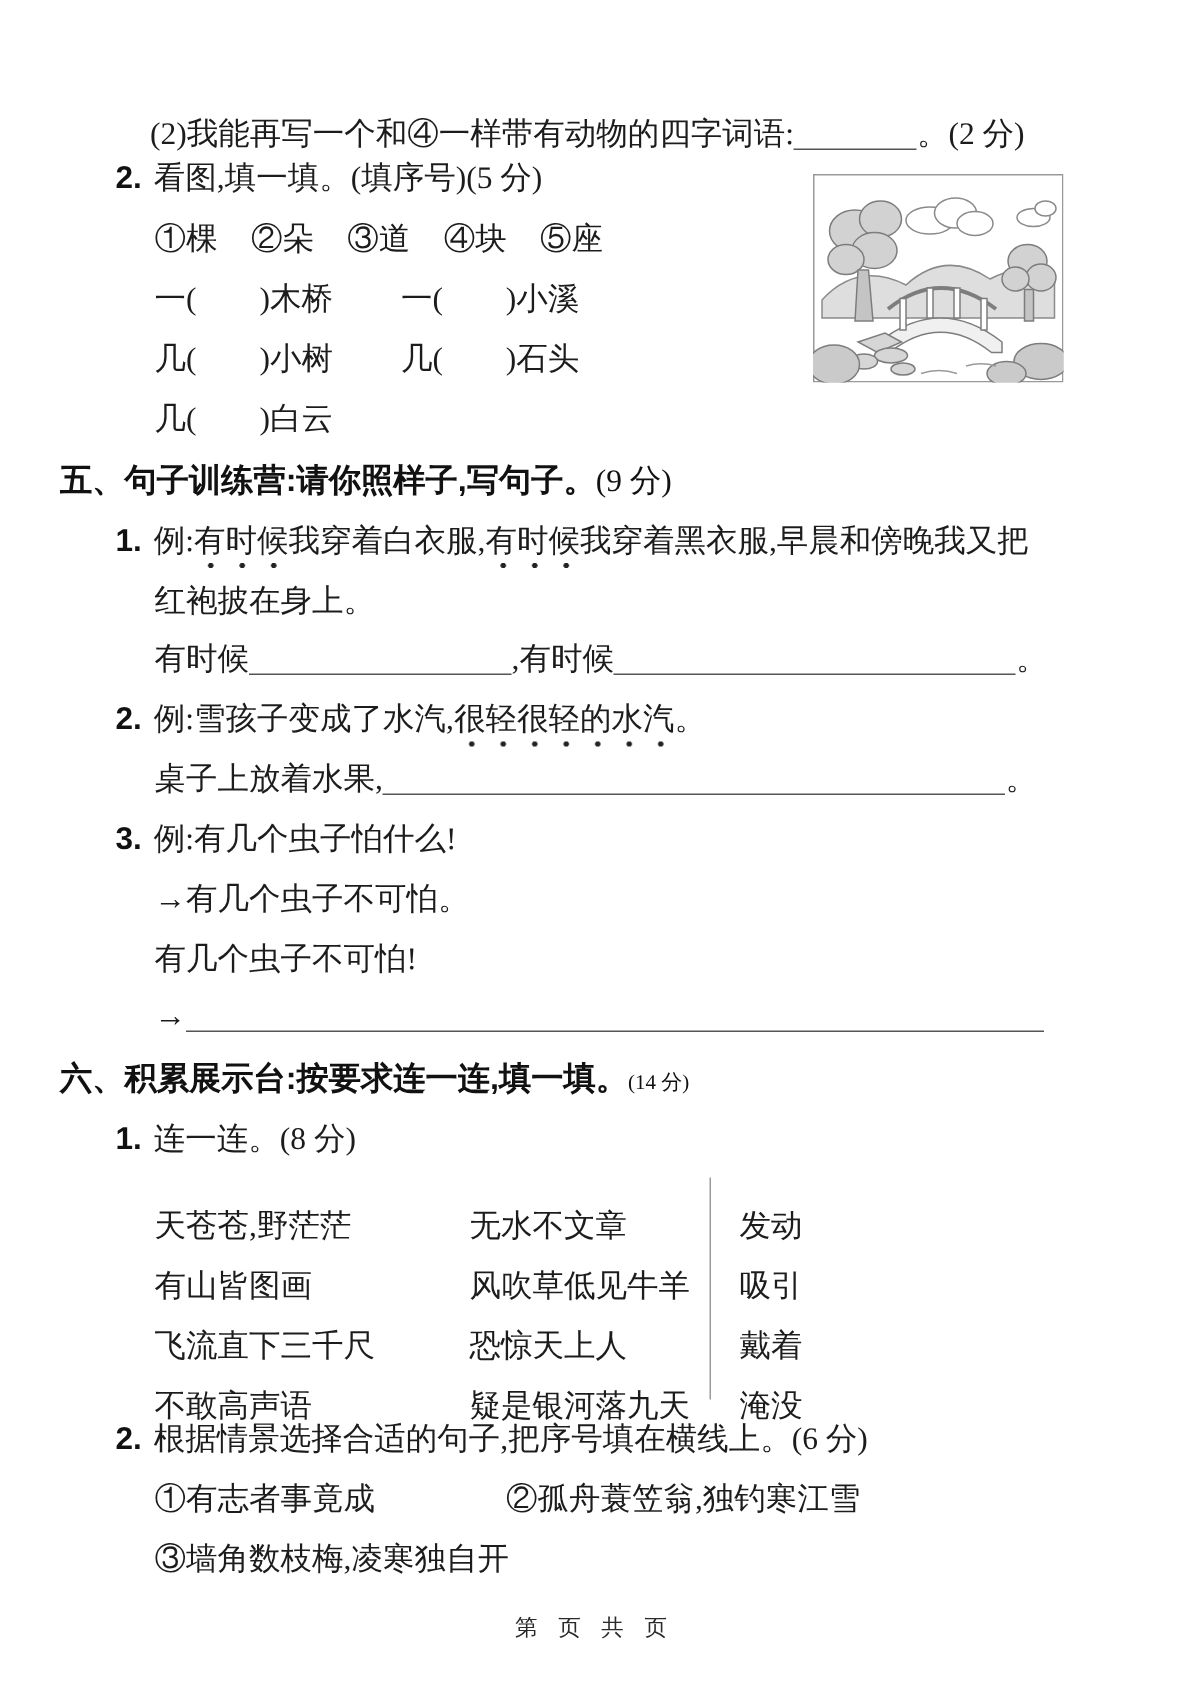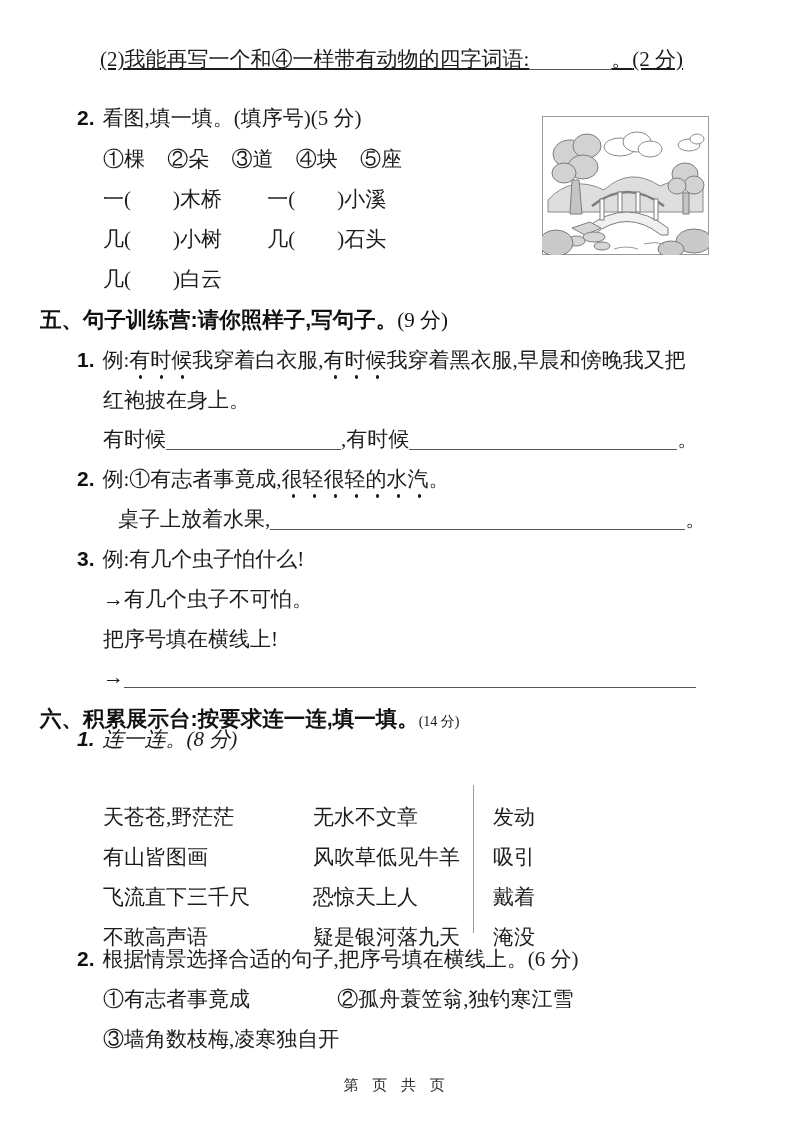--- a/index.html
+++ b/index.html
@@ -27,21 +27,21 @@
   .illus { position:absolute; left:542px; top:116px; width:167px; height:139px; }
   .footer {
     position:absolute; top:1076px; left:0; width:100%; text-align:center;
     font-size:15px; letter-spacing:5px; color:#2a2a2a;
     font-family:Liberation Serif, serif;
   }
 </style>
 </head>
 <body>
 
-<div class="ln" style="left:100px; top:44px;text-decoration:underline;">
+<div class="ln" style="left:100px; top:74px;">
   <span>(2)我能再写一个和④一样带有动物的四字词语:</span><span class="blank" style="width:82px;"></span><span>。</span><span class="score">(2 分)</span>
 </div>
 
 <div class="ln" style="left:77px; top:103px;">
   <span class="num">2.</span><span>看图,填一填。(填序号)</span><span class="score">(5 分)</span>
 </div>
 
 <div class="ln" style="left:103px; top:144px;">
   <span class="cls-item">①棵</span>
   <span class="cls-item">②朵</span>
@@ -121,45 +121,45 @@
 
 <div class="ln" style="left:103px; top:385px;">
   <span>红袍披在身上。</span>
 </div>
 
 <div class="ln" style="left:103px; top:424px;">
   <span>有时候</span><span class="blank" style="width:175px;"></span><span>,有时候</span><span class="blank" style="width:268px;"></span><span>。</span>
 </div>
 
 <div class="ln" style="left:77px; top:464px;">
-  <span class="num">2.</span><span>例:①有志者事竟成,</span><span class="emph">很轻很轻的水汽</span><span>。</span>
+  <span class="num">2.</span><span>例:雪孩子变成了水汽,</span><span class="emph">很轻很轻的水汽</span><span>。</span>
 </div>
 
-<div class="ln" style="left:118px; top:504px;">
+<div class="ln" style="left:103px; top:504px;">
   <span>桌子上放着水果,</span><span class="blank" style="width:415px;"></span><span>。</span>
 </div>
 
 <div class="ln" style="left:77px; top:544px;">
   <span class="num">3.</span><span>例:有几个虫子怕什么!</span>
 </div>
 <div class="ln" style="left:103px; top:584px;">
   <span>→有几个虫子不可怕。</span>
 </div>
 <div class="ln" style="left:103px; top:624px;">
-  <span>把序号填在横线上!</span>
+  <span>有几个虫子不可怕!</span>
 </div>
 <div class="ln" style="left:103px; top:662px;">
   <span>→</span><span class="blank" style="width:572px;"></span>
 </div>
 
 <div class="ln hd" style="left:40px; top:704px;">
   <span>六、积累展示台:按要求连一连,填一填。</span><span class="score" style="font-size:14px;">(14 分)</span>
 </div>
 
-<div class="ln" style="left:77px; top:724px;font-style:italic;">
+<div class="ln" style="left:77px; top:744px;">
   <span class="num">1.</span><span>连一连。</span><span class="score">(8 分)</span>
 </div>
 
 <div class="mtable">
   <div class="mcol" style="left:0;">
     <div>天苍苍,野茫茫</div>
     <div>有山皆图画</div>
     <div>飞流直下三千尺</div>
     <div>不敢高声语</div>
   </div>

